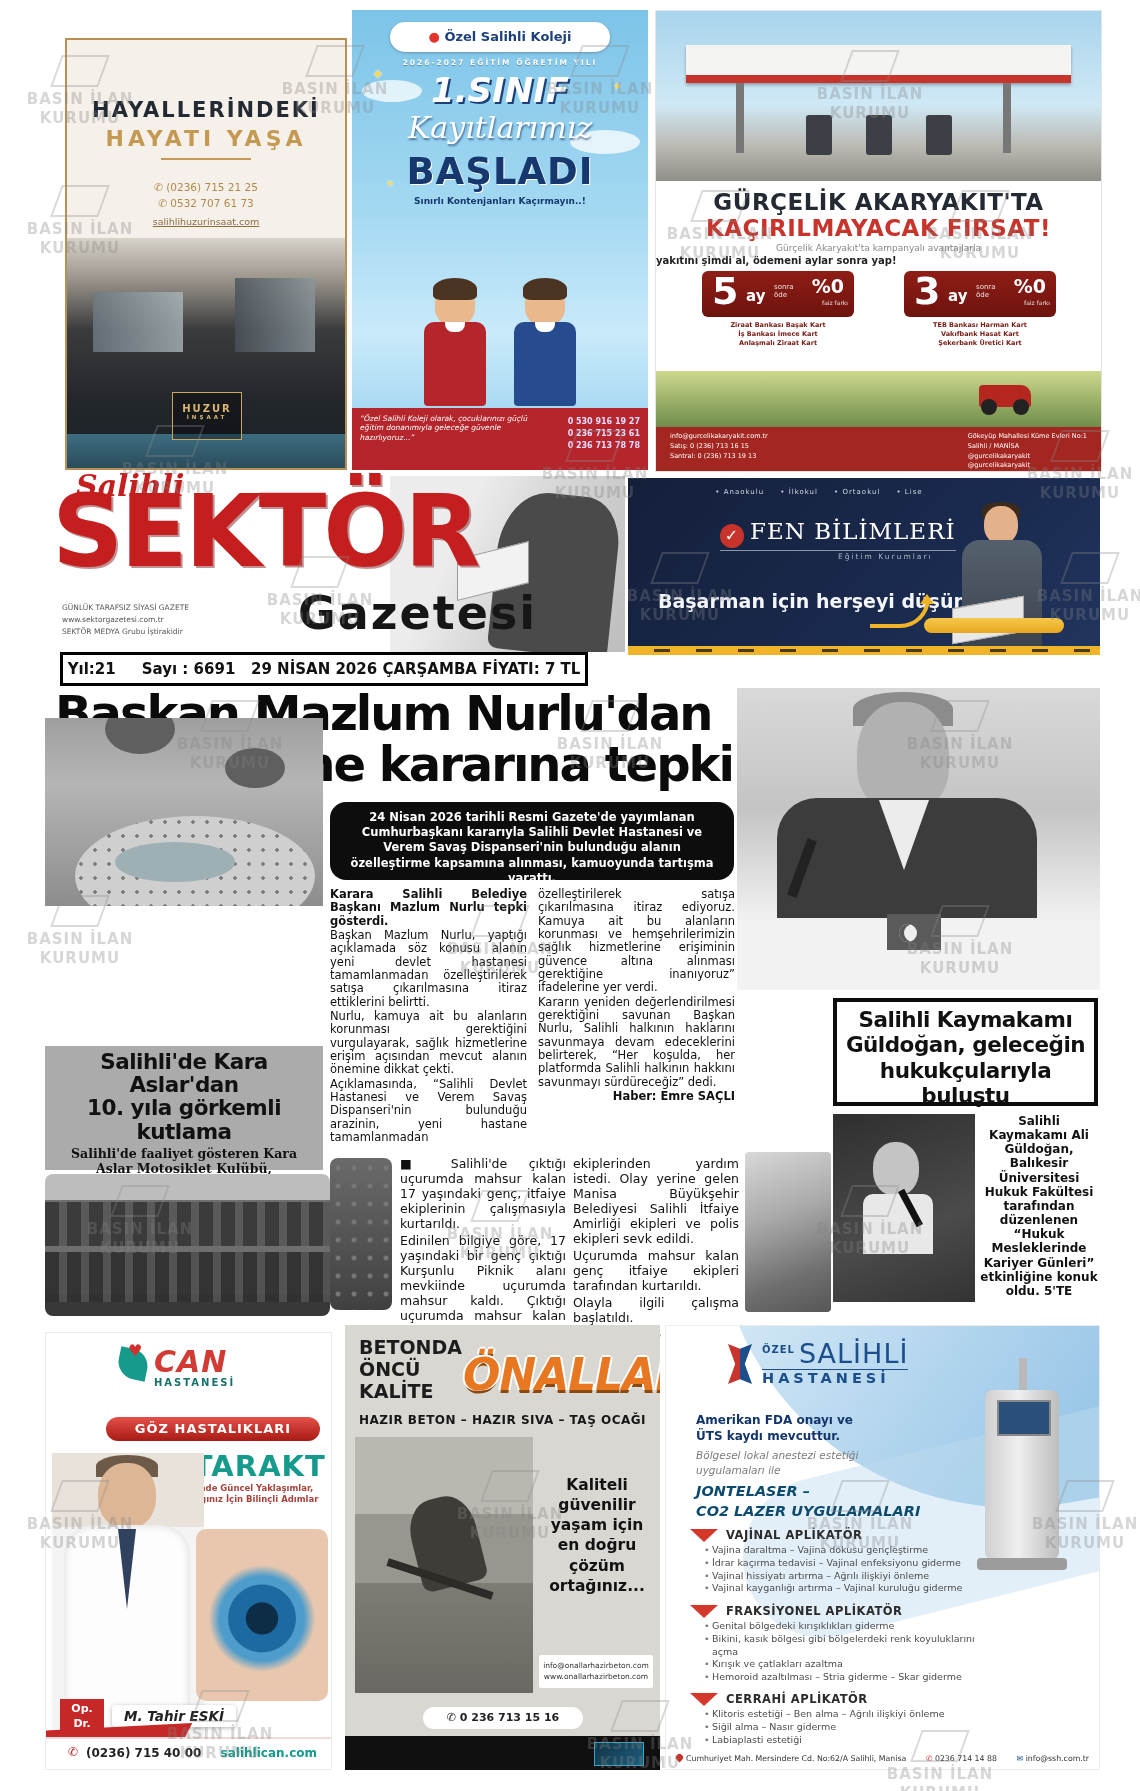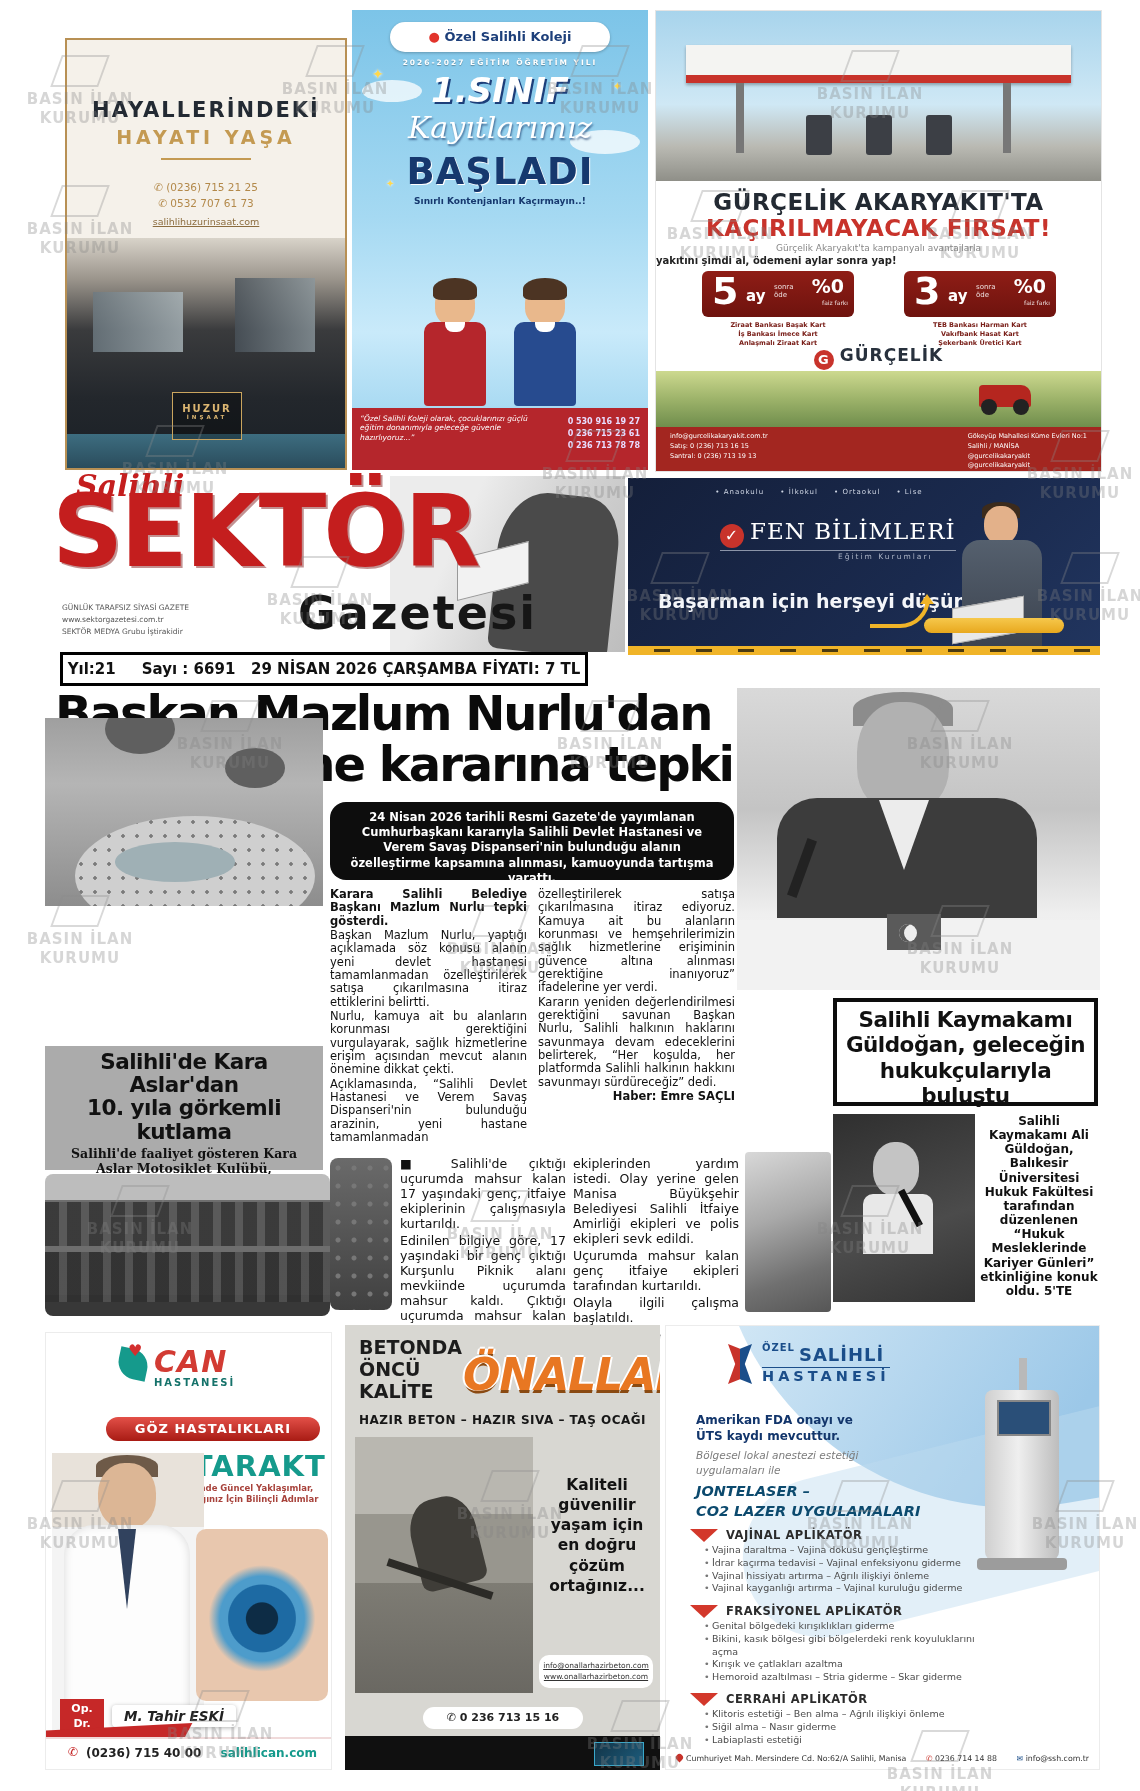--- a/index.html
+++ b/index.html
@@ -11,21 +11,21 @@
 
   
   .wm{position:absolute;width:160px;text-align:center;color:rgba(130,130,130,.33);
       font-weight:bold;font-size:15px;letter-spacing:1px;line-height:1.25;z-index:60;pointer-events:none;}
   .wm .wmbox{width:44px;height:28px;border:2px solid rgba(140,140,140,.33);margin:0 auto 3px;transform:skewX(-20deg);}
 
   
   .hz{left:65px;top:38px;width:278px;height:428px;background:#f5f1ea;border:2px solid #b89054;}
   .hz-l1{position:absolute;top:58px;width:100%;text-align:center;font-size:21px;font-weight:bold;
          letter-spacing:2px;color:#232a33;}
-  .hz-l2{position:absolute;top:86px;width:100%;text-align:center;font-size:19px;font-weight:bold;
+  .hz-l2{position:absolute;top:86px;width:100%;text-align:center;font-size:22px;font-weight:bold;
          letter-spacing:4px;color:#c49a52;}
   .hz-rule{position:absolute;top:118px;left:94px;width:90px;height:2px;background:#c49a52;}
   .hz-ph{position:absolute;top:140px;width:100%;text-align:center;font-size:10.5px;color:#b3894a;line-height:1.5;}
   .hz-web{position:absolute;top:176px;width:100%;text-align:center;font-size:9.5px;color:#8c6d3f;text-decoration:underline;}
   .hz-photo{position:absolute;left:0;bottom:0;width:100%;height:230px;
             background:linear-gradient(180deg,#d8d3c9 0%,#9a948b 18%,#3a3b3d 40%,#23272c 70%,#1a2026 100%);}
   .hz-win{position:absolute;left:26px;top:54px;width:90px;height:60px;background:linear-gradient(90deg,#6d7a82,#aab6bb);opacity:.8;}
   .hz-win2{position:absolute;right:30px;top:40px;width:80px;height:74px;background:linear-gradient(90deg,#49525a,#8a969c);opacity:.8;}
   .hz-pool{position:absolute;left:0;bottom:0;width:100%;height:34px;background:linear-gradient(180deg,#3d6d80,#2a4c5c);}
   .hz-logo{position:absolute;left:105px;bottom:28px;width:70px;height:48px;border:1px solid #caa55e;
@@ -194,39 +194,39 @@
   .on{left:345px;top:1325px;width:315px;height:445px;background:#d8d7d2;overflow:hidden;}
   .on-kick{position:absolute;left:14px;top:12px;font-size:19px;font-weight:bold;line-height:1.15;color:#1c1c1c;}
   .on-logo{position:absolute;left:118px;top:24px;font-size:44px;font-weight:bold;font-style:italic;color:#e87722;letter-spacing:-1px;
            text-shadow:-2px 0 0 #fff,2px 0 0 #fff,0 -2px 0 #fff,0 3px 0 #8a4a12;}
   .on-strip{position:absolute;left:0;top:88px;width:100%;text-align:center;font-size:12px;font-weight:bold;color:#171717;letter-spacing:.5px;}
   .on-photo{position:absolute;left:10px;top:112px;width:178px;height:256px;background:linear-gradient(180deg,#b9b7b0 0 30%,#98968e 30% 100%);overflow:hidden;}
   .on-slab{position:absolute;left:0;bottom:0;width:100%;height:110px;background:linear-gradient(180deg,#7e7c74,#6a6862);}
   .on-worker{position:absolute;left:58px;top:60px;width:66px;height:90px;background:#3f3d38;border-radius:40% 40% 10px 10px;transform:rotate(-14deg);}
   .on-tool{position:absolute;left:30px;top:138px;width:110px;height:8px;background:#2c2b27;transform:rotate(18deg);}
   .on-slogan{position:absolute;left:196px;top:150px;width:112px;text-align:center;font-size:15.5px;font-weight:bold;line-height:1.3;color:#121212;}
-  .on-contact{position:absolute;left:194px;top:330px;width:114px;background:#fff;border-radius:10px;padding:5px 3px;
-              font-size:7.5px;color:#333;text-align:center;line-height:1.5;box-sizing:border-box;text-decoration:underline;}
+  .on-contact{position:absolute;left:194px;top:330px;width:114px;background:#fff;border-radius:2px;padding:5px 3px;
+              font-size:7.5px;color:#333;text-align:center;line-height:1.5;box-sizing:border-box;}
   .on-phone{position:absolute;left:78px;top:382px;width:160px;height:22px;background:#fff;border-radius:11px;
             text-align:center;font-size:11px;font-weight:bold;line-height:22px;color:#222;}
   .on-foot{position:absolute;left:0;bottom:0;width:100%;height:34px;background:#101010;}
   .on-badge{position:absolute;right:16px;top:6px;width:48px;height:22px;border:1px solid #3aa7c9;
             background:linear-gradient(135deg,#123447,#1d5d7d);}
 
   
   .hs{left:665px;top:1325px;width:435px;height:445px;background:#fff;border:1px solid #ececec;box-sizing:border-box;overflow:hidden;}
   .hs-curve{position:absolute;right:-120px;top:-140px;width:480px;height:330px;background:linear-gradient(135deg,#dcedf8 0%,#9cc8e8 70%);
             border-radius:0 0 0 300px;transform:rotate(-10deg);}
   .hs-curve2{position:absolute;right:-60px;top:120px;width:420px;height:160px;background:rgba(190,220,240,.45);border-radius:200px 0 0 200px;transform:rotate(-14deg);}
   .hs-logo{position:absolute;left:96px;top:16px;}
   .hs-ribbon{position:absolute;left:-34px;top:2px;width:26px;height:40px;}
   .hs-r1{position:absolute;left:0;top:0;width:12px;height:40px;background:#c8332b;clip-path:polygon(0 0,100% 12%,100% 88%,0 100%,60% 50%);}
   .hs-r2{position:absolute;left:12px;top:0;width:12px;height:40px;background:#1b4e8a;clip-path:polygon(100% 0,0 12%,0 88%,100% 100%,40% 50%);}
   .hs-pre{font-size:10px;font-weight:bold;color:#1b4e8a;letter-spacing:1px;display:inline-block;margin-right:4px;vertical-align:10px;}
-  .hs-main{font-size:18px;font-weight:bold;color:#1b4e8a;letter-spacing:1px;display:inline-block;line-height:.9;}
+  .hs-main{font-size:27px;font-weight:normal;color:#1b4e8a;letter-spacing:1px;display:inline-block;line-height:.9;}
   .hs-sub{font-size:14.5px;font-weight:bold;color:#1b4e8a;letter-spacing:4px;border-top:1px solid #1b4e8a;margin-top:2px;}
   .hs-fda{position:absolute;left:30px;top:86px;font-size:12px;font-weight:bold;color:#12356b;line-height:1.35;}
   .hs-lokal{position:absolute;left:30px;top:122px;font-size:10.5px;font-style:italic;color:#7c7c7c;line-height:1.4;}
   .hs-prod{position:absolute;left:30px;top:156px;font-size:14.5px;font-weight:bold;font-style:italic;color:#0c4a6e;line-height:1.35;}
   .hs-dev{position:absolute;right:18px;top:34px;width:118px;height:226px;}
   .hs-dbody{position:absolute;left:22px;top:30px;width:74px;height:170px;background:linear-gradient(90deg,#cfcfcf,#efefef 45%,#bdbdbd);border-radius:8px;}
   .hs-dscreen{position:absolute;left:34px;top:40px;width:50px;height:32px;background:#2a4f78;border:2px solid #888;}
   .hs-darm{position:absolute;left:56px;top:-2px;width:8px;height:36px;background:#b9b9b9;}
   .hs-dbase{position:absolute;left:14px;top:198px;width:90px;height:12px;background:#9c9c9c;border-radius:4px;}
   .hs-sec{position:absolute;left:24px;width:310px;}
@@ -325,23 +325,20 @@
       <span class="gc-tail">sonra öde</span>
       <span class="gc-pct">%0</span>
       <span class="gc-pctsub">faiz farkı</span>
     </div>
     <div class="gc-banks pre" style="left:46px;">Ziraat Bankası Başak Kart
 İş Bankası İmece Kart
 Anlaşmalı Ziraat Kart</div>
     <div class="gc-banks pre" style="left:248px;">TEB Bankası Harman Kart
 Vakıfbank Hasat Kart
 Şekerbank Üretici Kart</div>
-    <div class="gc-logo">
-      <span class="gc-g">G</span><span>GÜRÇELİK</span>
-    </div>
     <div class="gc-field">
       <div class="gc-tractor">
         <div class="gc-wheel" style="left:2px;"></div>
         <div class="gc-wheel" style="right:2px;"></div>
       </div>
     </div>
     <div class="gc-band">
       <div class="gc-cl pre">info@gurcelikakaryakit.com.tr
 Satış: 0 (236) 713 16 15
 Santral: 0 (236) 713 19 13</div>

